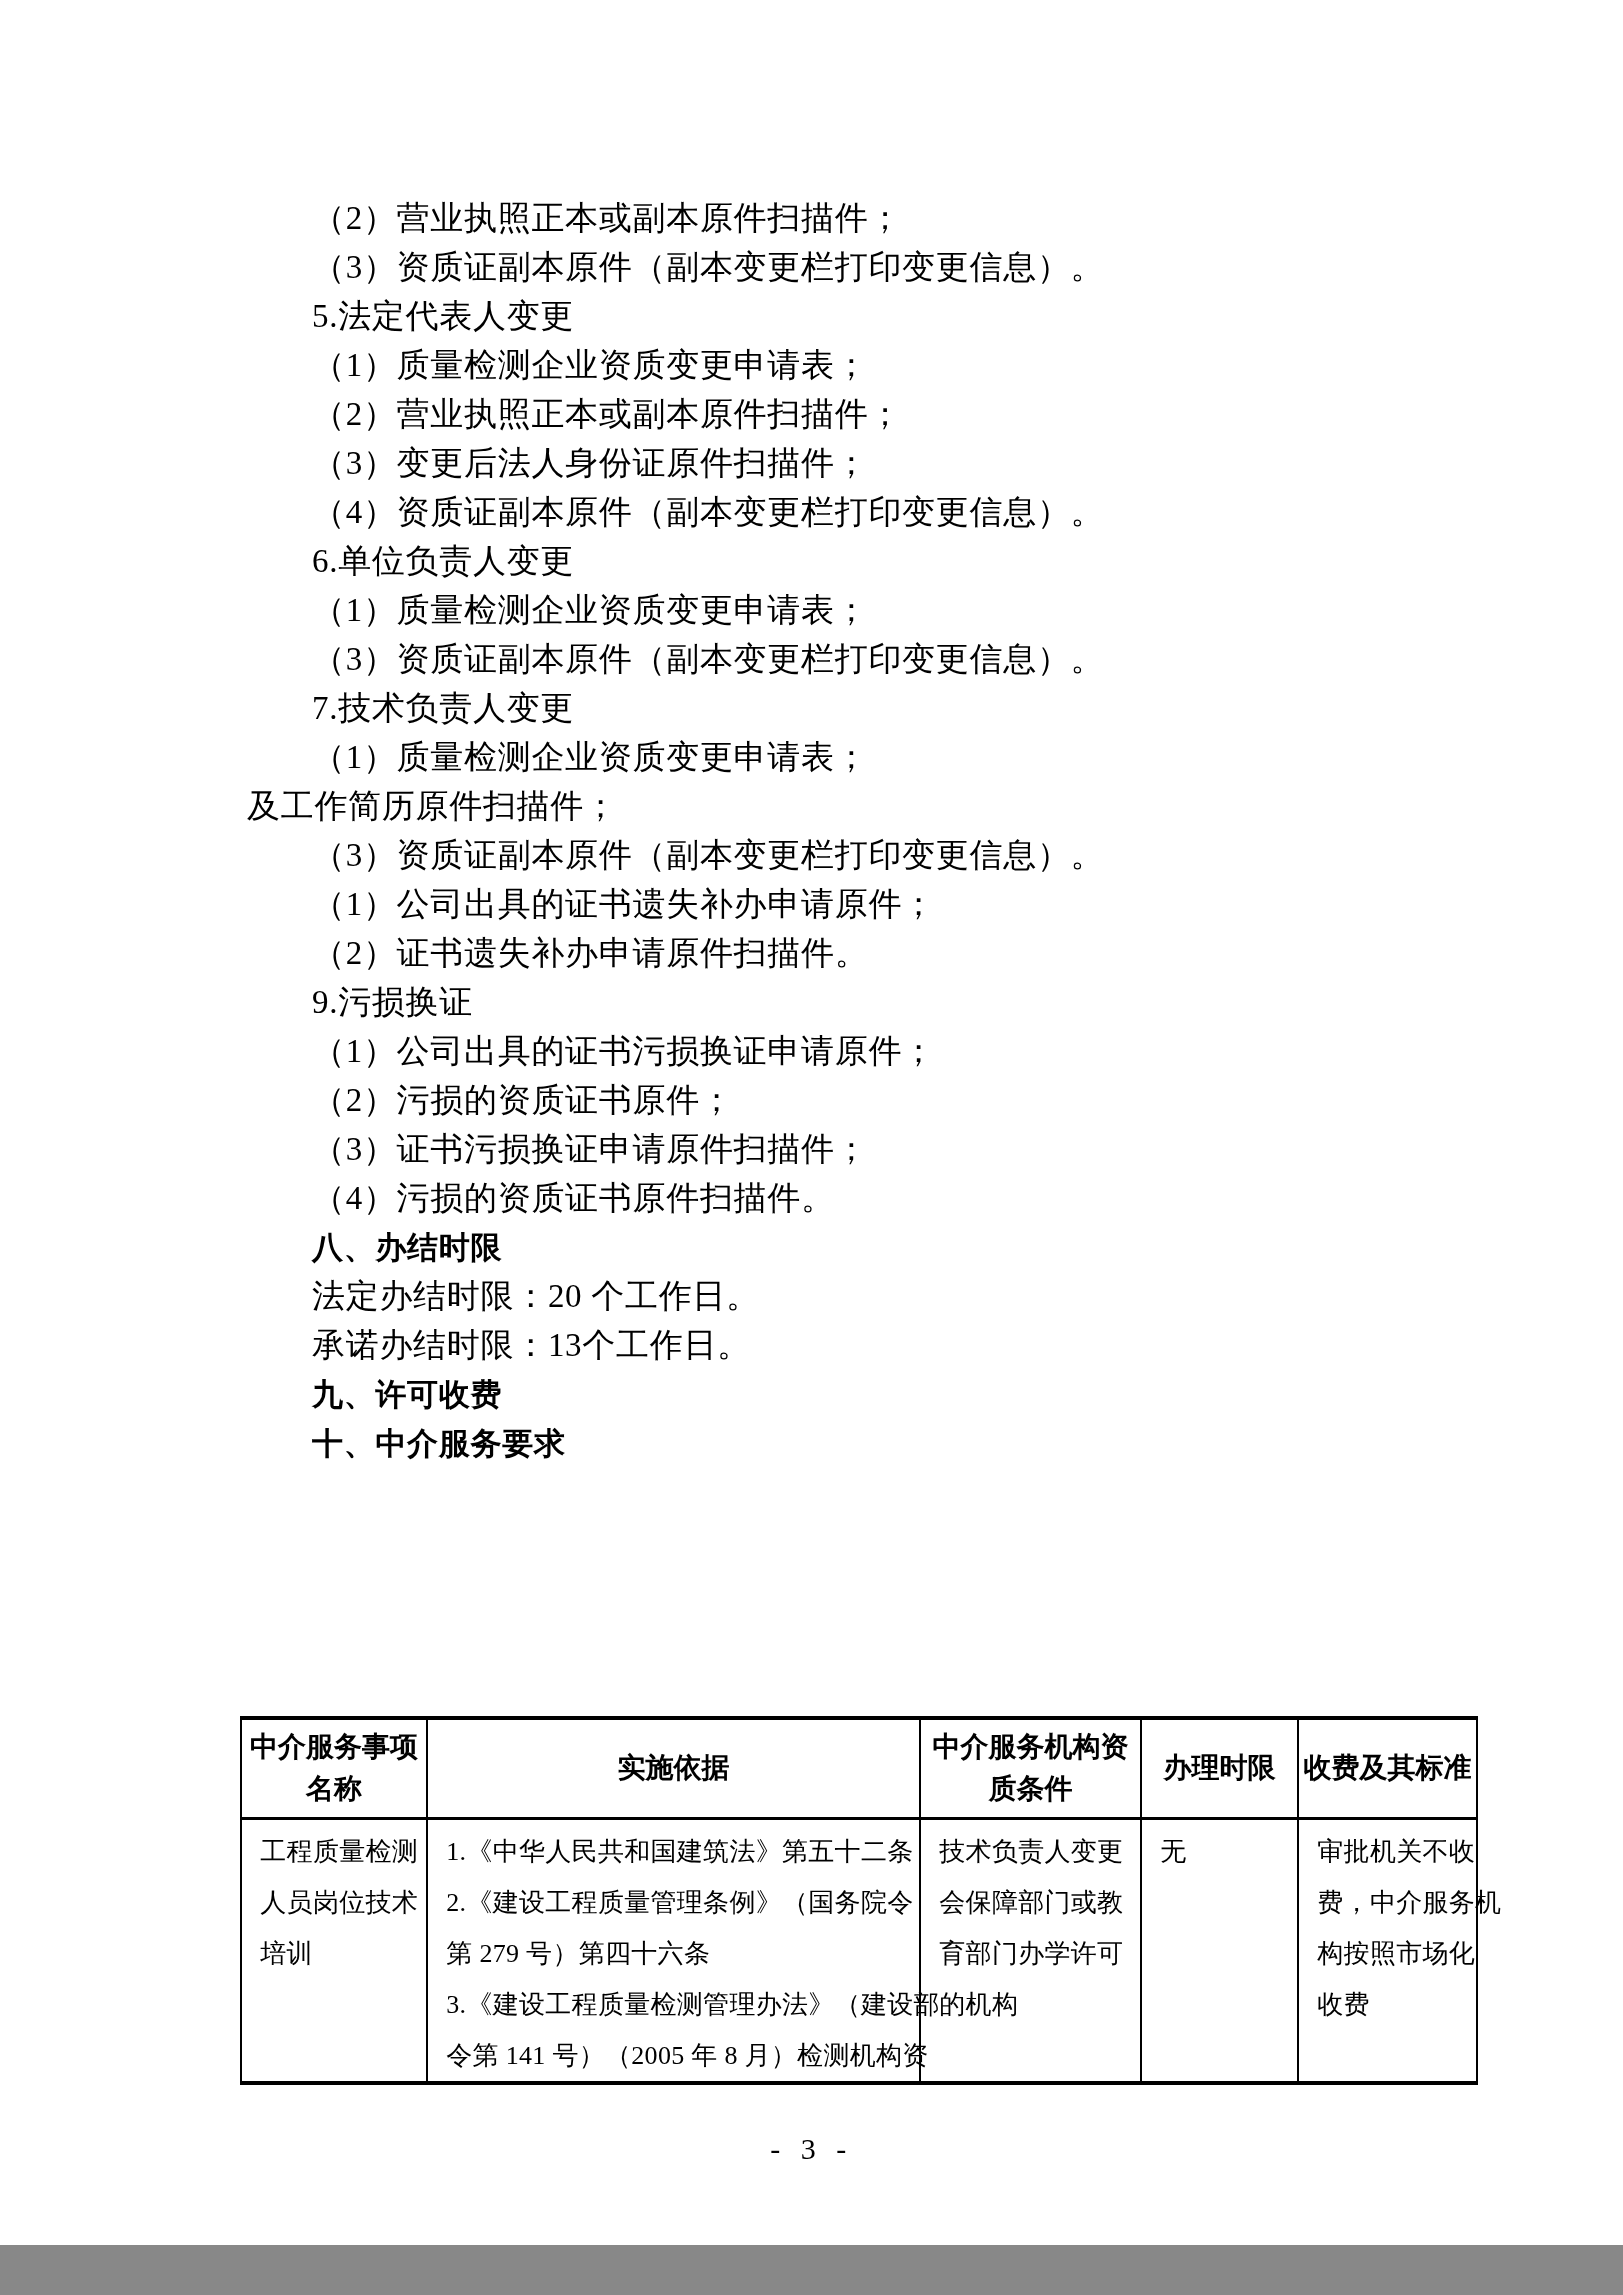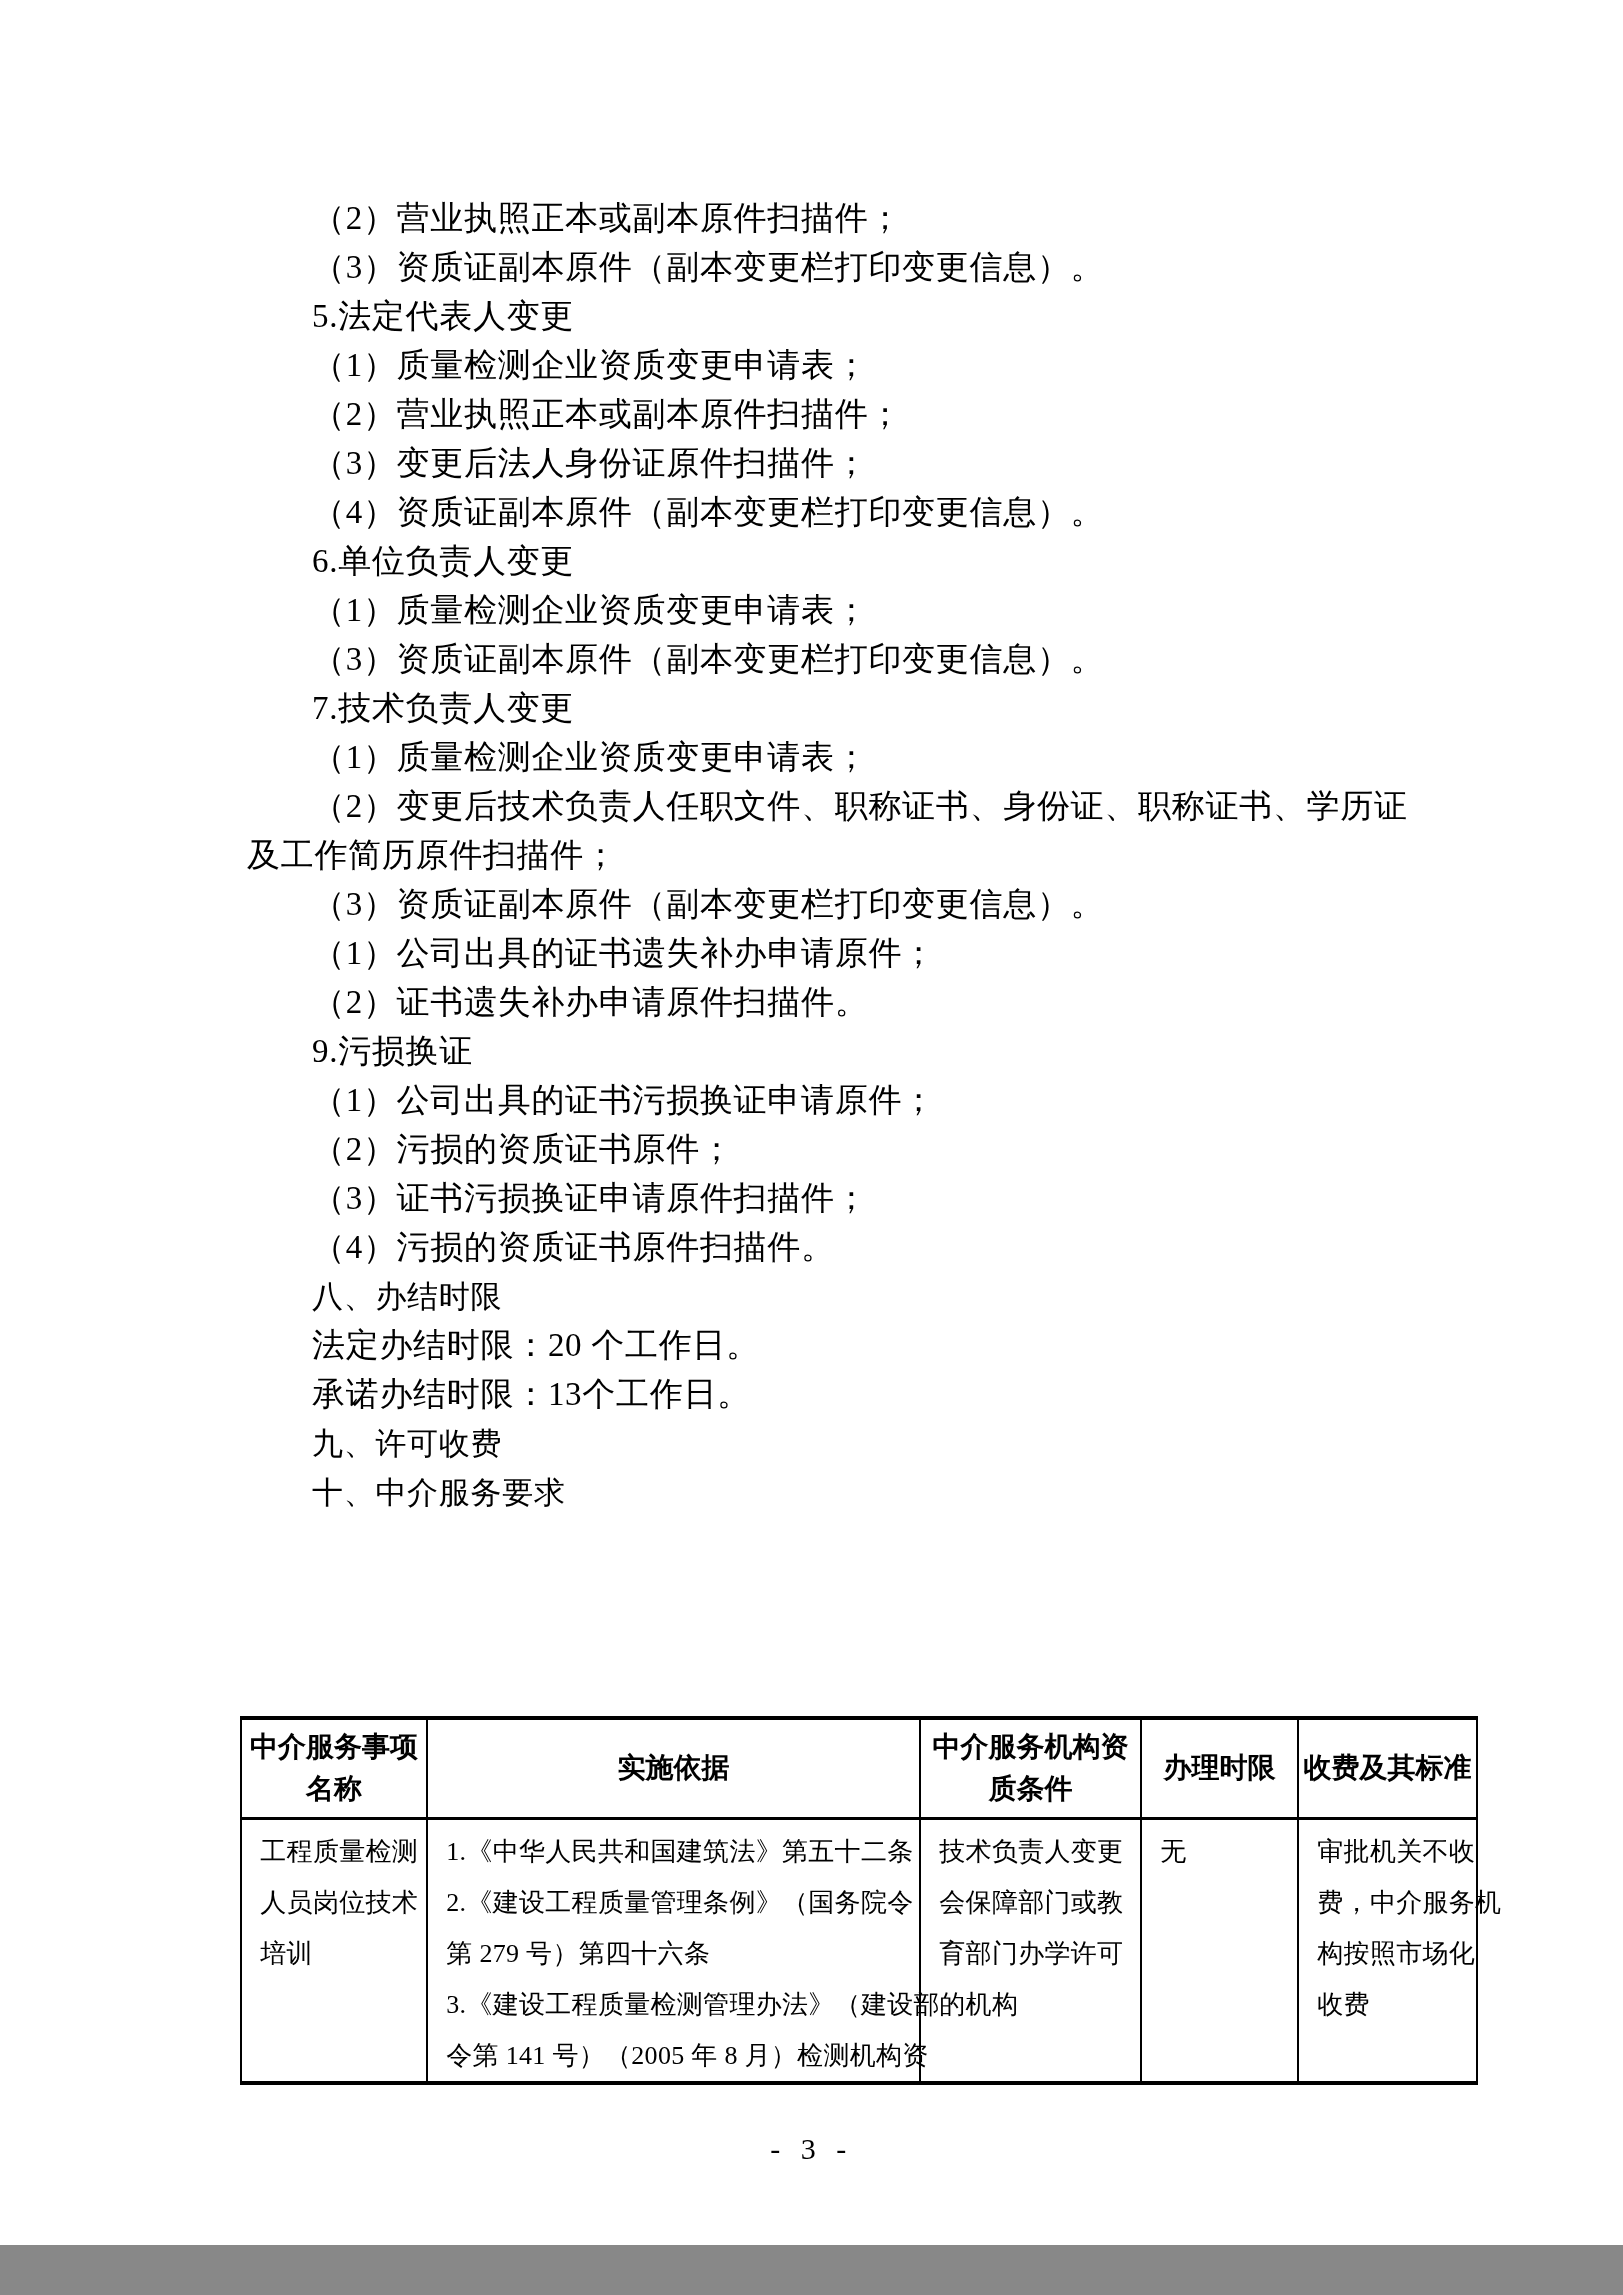--- a/index.html
+++ b/index.html
@@ -18,21 +18,21 @@
   }
   .ln{
     font-size:33px;
     line-height:49px;
     white-space:nowrap;
     letter-spacing:0.7px;
   }
   .ind{padding-left:65px;}
   .hd{
     font-family:"Liberation Sans","DejaVu Sans",sans-serif;
-    font-weight:normal;
+    font-weight:bold;
     font-size:31px;
   }
   table.svc{
     position:absolute;
     top:1716px;left:240px;
     width:1237px;
     border-collapse:collapse;
     table-layout:fixed;
     border-top:4.6px solid #000;
     border-bottom:4.6px solid #000;
@@ -90,21 +90,20 @@
     <div class="ln ind">5.法定代表人变更</div>
     <div class="ln ind">（1）质量检测企业资质变更申请表；</div>
     <div class="ln ind">（2）营业执照正本或副本原件扫描件；</div>
     <div class="ln ind">（3）变更后法人身份证原件扫描件；</div>
     <div class="ln ind">（4）资质证副本原件（副本变更栏打印变更信息）。</div>
     <div class="ln ind">6.单位负责人变更</div>
     <div class="ln ind">（1）质量检测企业资质变更申请表；</div>
     <div class="ln ind">（3）资质证副本原件（副本变更栏打印变更信息）。</div>
     <div class="ln ind">7.技术负责人变更</div>
     <div class="ln ind">（1）质量检测企业资质变更申请表；</div>
-    <div class="ln ind">（2）变更后技术负责人任职文件、职称证书、身份证、职称证书、学历证</div>
     <div class="ln">及工作简历原件扫描件；</div>
     <div class="ln ind">（3）资质证副本原件（副本变更栏打印变更信息）。</div>
     <div class="ln ind">（1）公司出具的证书遗失补办申请原件；</div>
     <div class="ln ind">（2）证书遗失补办申请原件扫描件。</div>
     <div class="ln ind">9.污损换证</div>
     <div class="ln ind">（1）公司出具的证书污损换证申请原件；</div>
     <div class="ln ind">（2）污损的资质证书原件；</div>
     <div class="ln ind">（3）证书污损换证申请原件扫描件；</div>
     <div class="ln ind">（4）污损的资质证书原件扫描件。</div>
     <div class="ln ind hd">八、办结时限</div>

